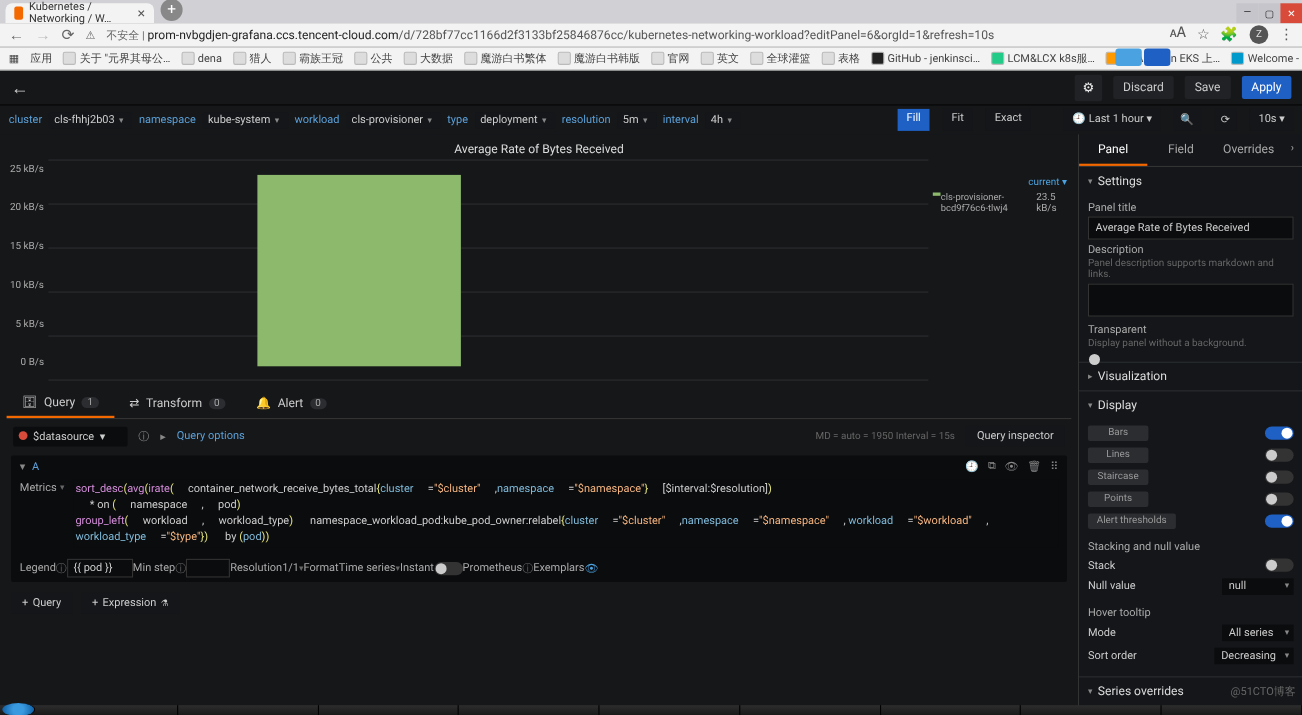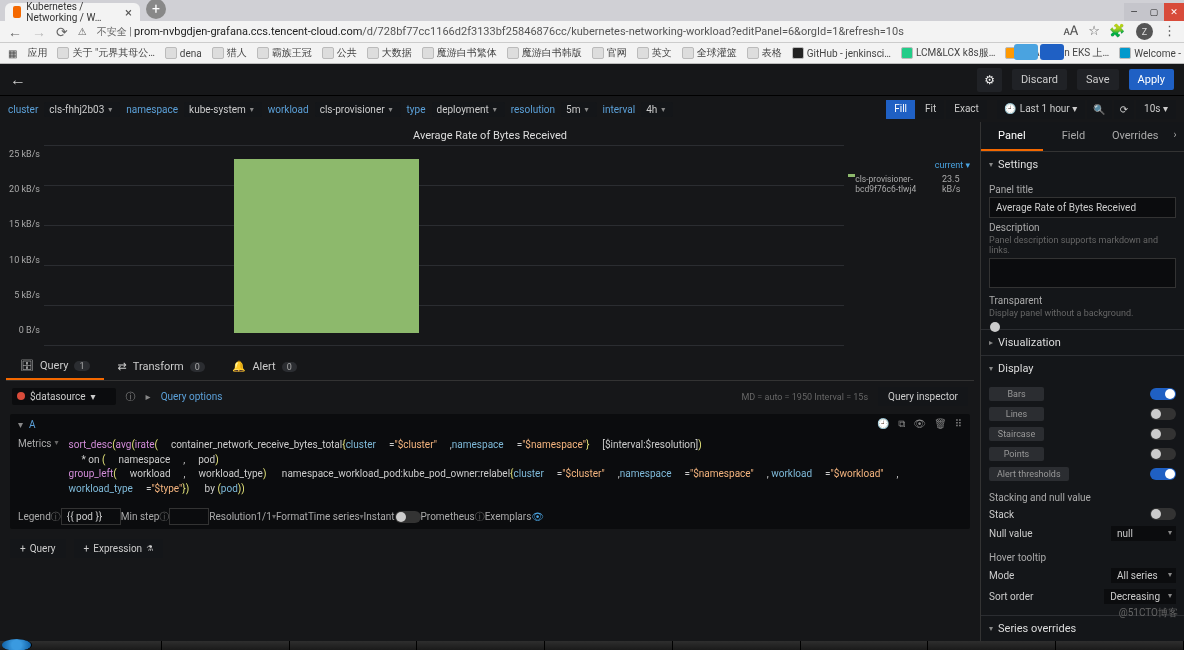--- a/index.html
+++ b/index.html
@@ -37,21 +37,21 @@
 .gf-tb .spacer { flex:1; }
 .gf-tb .tbtn { padding:4px 9px; background:#202226; border-radius:2px; font-size:11px; color:#ccc; }
 .gf-tb .apply { background:#1f60c4; color:#fff; }
 .gf-tb .gear { padding:5px 7px; background:#202226; border-radius:2px; font-size:12px; }
 
 
 .var-row { height:26px; background:#161719; display:flex; align-items:center; padding:0 8px; gap:6px; font-size:10px; color:#5ba0d8; position:relative; }
 .var-row .vl { color:#5ba0d8; }
 .var-row .vv { color:#ccc; background:#141619; padding:2px 8px 2px 5px; border-radius:2px; display:inline-flex; align-items:center; gap:4px; }
 .var-row .vv .car { font-size:8px; color:#888; }
-.var-row .right-grp { margin-left:auto; display:flex; gap:2px; }
+.var-row .right-grp { margin-left:auto; display:flex; gap:12px; }
 .var-row .rg-btn { background:#141619; padding:3px 8px; font-size:10px; color:#ccc; }
 .var-row .rg-btn.act { background:#1f60c4; color:#fff; }
 .var-row .rg-sep { width:6px; }
 .var-row .icon-btn { background:#141619; padding:4px 6px; font-size:10px; color:#ccc; }
 
 
 .main-split { display:flex; height:calc(100% - 122px); }
 .left-pane { flex:1; display:flex; flex-direction:column; padding:4px 6px; gap:0; overflow:hidden; }
 .right-pane { width:204px; background:#141619; border-left:1px solid #333; overflow-y:auto; }
 
@@ -123,21 +123,21 @@
 .opt-row .drop { margin-left:auto; background:#0b0c0e; padding:2px 16px 2px 6px; font-size:10px; color:#ccc; position:relative; min-width:65px; }
 .opt-row .drop::after { content:"▾"; position:absolute; right:4px; top:2px; font-size:8px; color:#888; }
 .badge-box { padding:2px 8px; background:#2b2d31; font-size:9px; color:#999; border-radius:2px; margin-left:auto; margin-right:4px; min-width:55px; text-align:center;}
 
 .add-series { background:#2b2d31; padding:5px; text-align:center; font-size:10px; color:#ccc; border-radius:2px; margin-top:4px; }
 
 
 .taskbar { position:absolute; bottom:0; left:0; right:0; height:9px; background:linear-gradient(#2e2e2e,#1a1a1a); display:flex; }
 .taskbar span { flex:1; border-right:1px solid #000; height:100%; }
 .taskbar span:first-child { flex:0 0 30px; background:radial-gradient(circle at 50% 50%,#3a9ae0 30%,#0c5a9e); border-radius:50%; margin:-2px 2px 0 2px; height:12px; }
-.watermark { position:absolute; right:6px; bottom:30px; font-size:10px; color:#666; }
+.watermark { position:absolute; right:6px; bottom:14px; font-size:10px; color:#666; }
 </style>
 </head>
 <body>
 
 <div class="browser-tabs">
   <div class="tab">
     <span class="favicon"></span>
     <span>Kubernetes / Networking / W…</span>
     <span class="close">×</span>
   </div>

